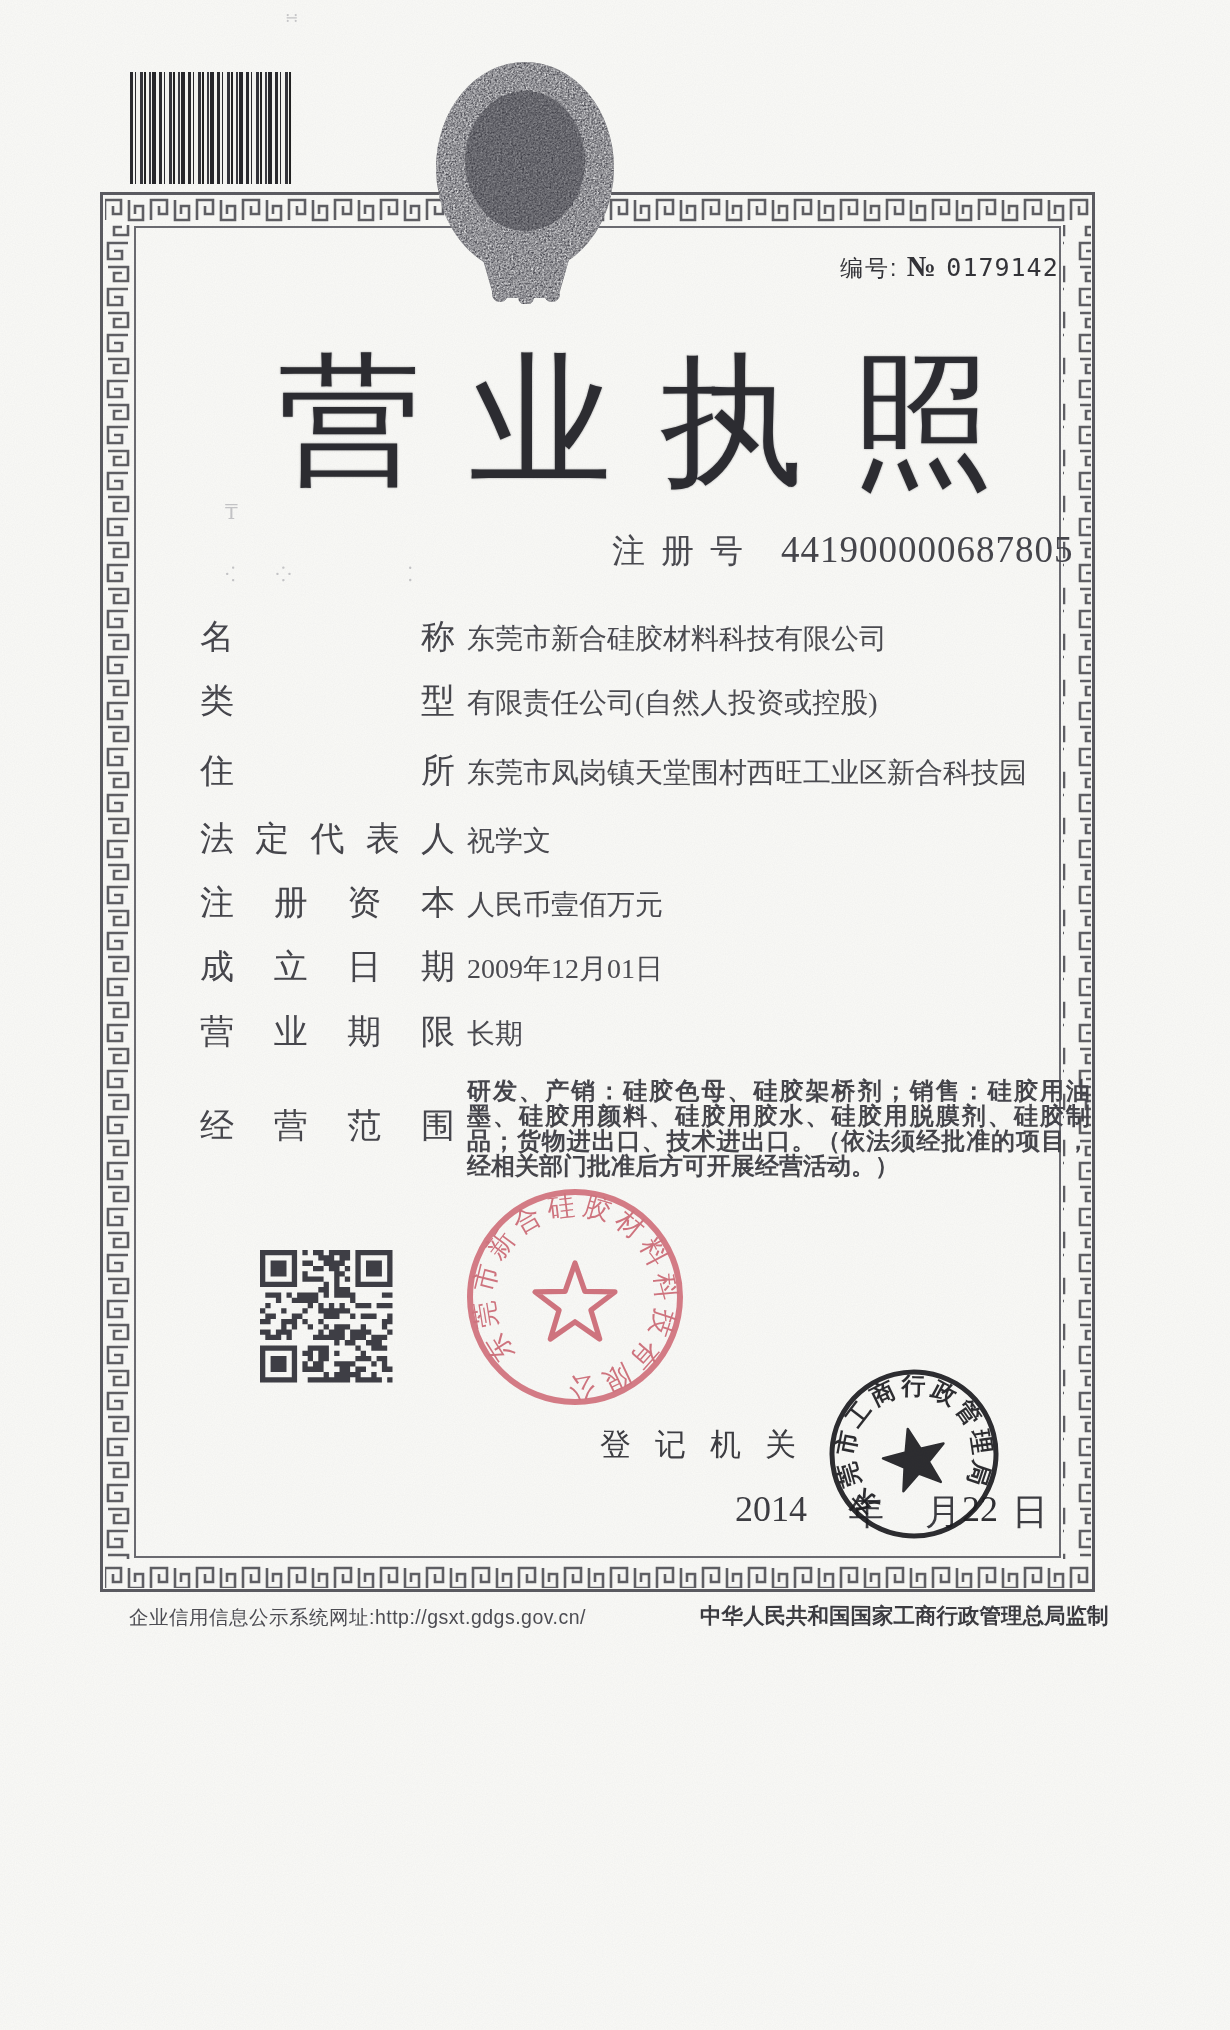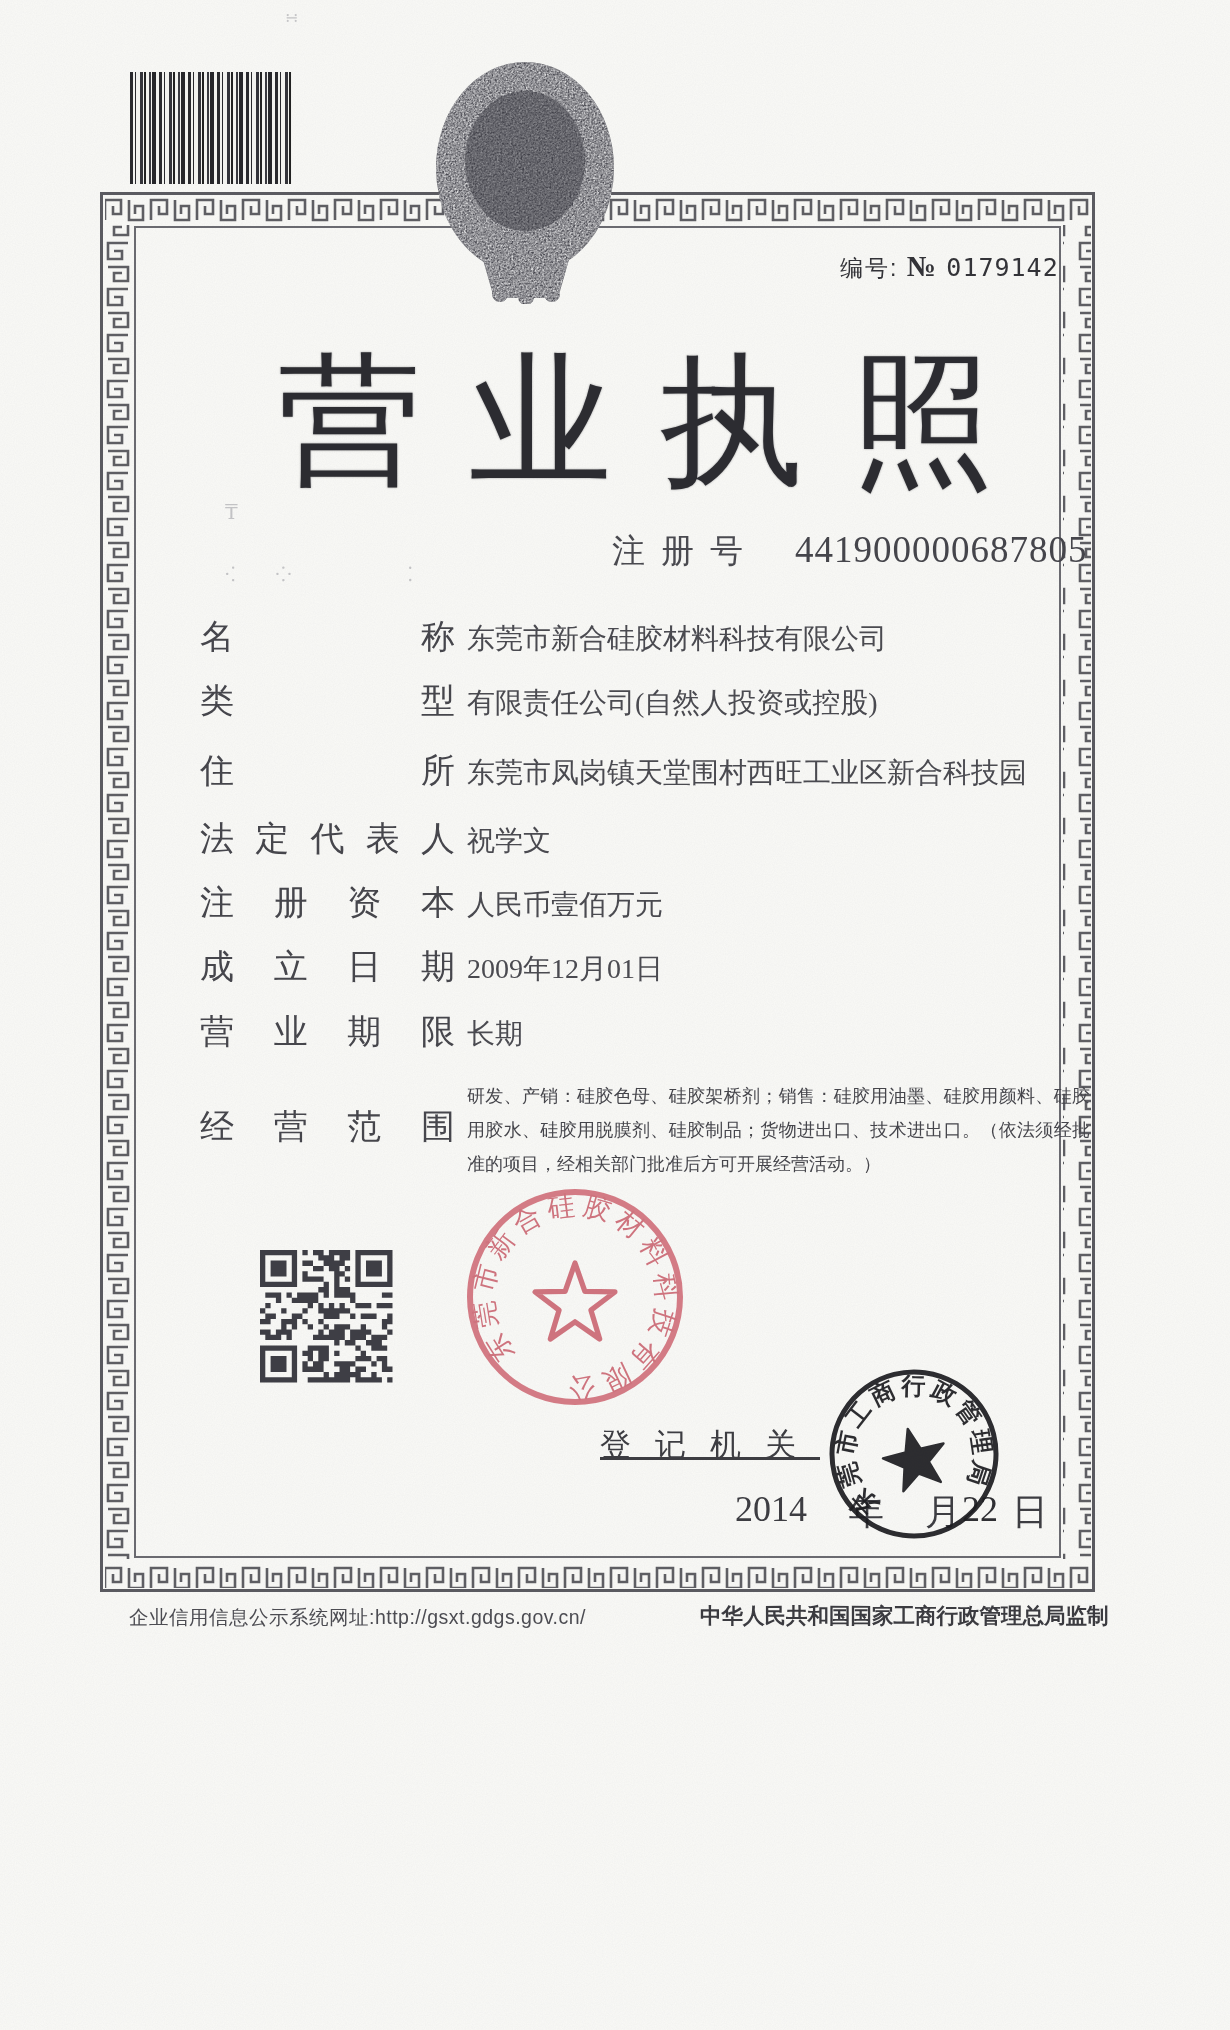--- a/index.html
+++ b/index.html
@@ -17,30 +17,30 @@
           font-family:"Liberation Sans",sans-serif;white-space:nowrap;}
   #serial .no-sym{font-family:"Liberation Serif",serif;font-weight:bold;font-size:29px;}
   #serial .digits{font-family:"DejaVu Sans Mono",monospace;font-size:25px;letter-spacing:1px;}
   
   #title{left:278px;top:326px;width:700px;font-size:143px;font-weight:normal;
          letter-spacing:48px;white-space:nowrap;color:#2c2c31;
          text-shadow:0 0 2px rgba(60,60,65,.55);}
   
   #regline{left:612px;top:528px;white-space:nowrap;}
   #regline .lbl{font-size:33px;letter-spacing:16px;color:#4a4a50;text-align:right;}
-  #regline .val{font-size:37px;letter-spacing:1px;color:#45454b;margin-left:32px;}
+  #regline .val{font-size:37px;letter-spacing:1px;color:#45454b;margin-left:18px;}
   
   .row{position:absolute;left:200px;width:890px;display:flex;align-items:center;}
   .row .flabel{width:255px;min-width:255px;font-size:34px;color:#46464c;
                text-align:justify;text-align-last:justify;line-height:1.1;}
   .row .fvalue{margin-left:12px;font-size:28px;color:#4a4a50;line-height:1.2;padding-top:4px;}
-  .row .fvalue.small{font-size:18px;line-height:34px;width:625px;padding-top:6px;
-                     font-weight:400;color:#45454b;text-align:justify;}
+  .row .fvalue.small{font-size:24px;line-height:25px;width:625px;padding-top:6px;
+                     font-weight:700;color:#45454b;text-align:justify;}
   
-  #registrar{left:600px;top:1424px;font-size:31px;letter-spacing:24px;color:#3d3d42;white-space:nowrap;text-decoration:underline;}
+  #registrar{left:600px;top:1424px;font-size:31px;letter-spacing:24px;color:#3d3d42;white-space:nowrap;}
   .dateseg{position:absolute;top:1488px;font-size:36px;color:#3d3d42;}
   
   #footL{left:97px;top:1604px;font-size:19.5px;color:#4c4c52;letter-spacing:.5px;
          font-family:"Liberation Sans",sans-serif;margin-left:32px;}
   #footR{left:700px;top:1601px;font-size:21.5px;font-weight:600;color:#3b3b40;}
   
   .smudge{position:absolute;color:#9a9aa0;opacity:.55;font-size:20px;filter:blur(.5px);}
   svg text{font-family:"Liberation Serif",serif;}
 </style>
 </head>

